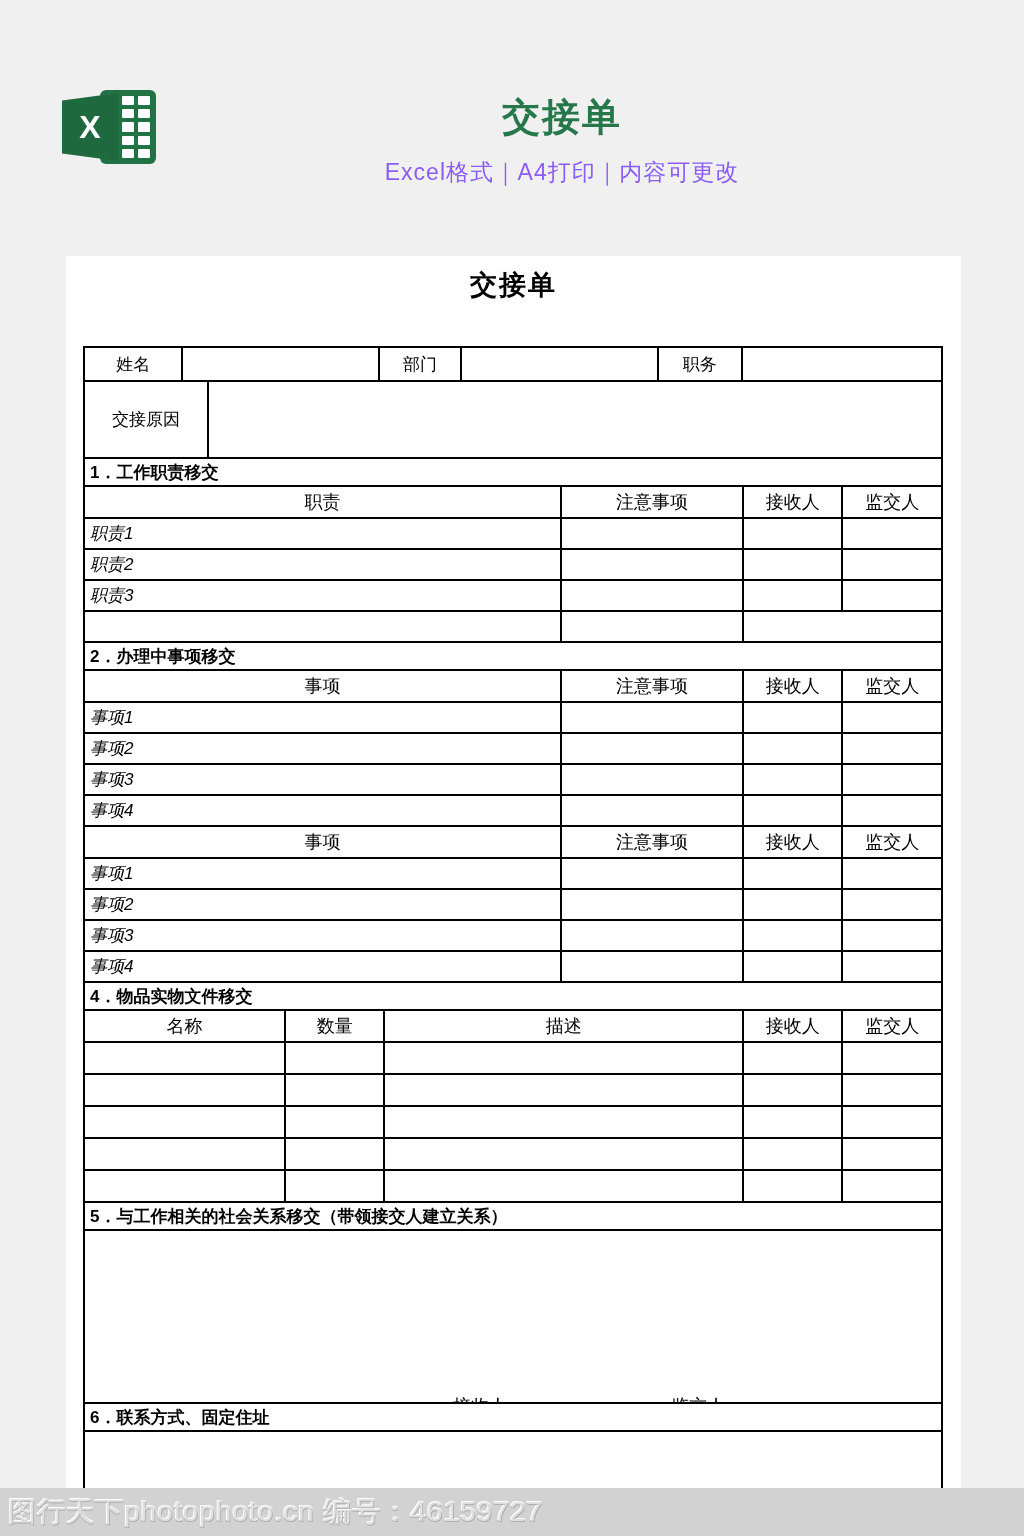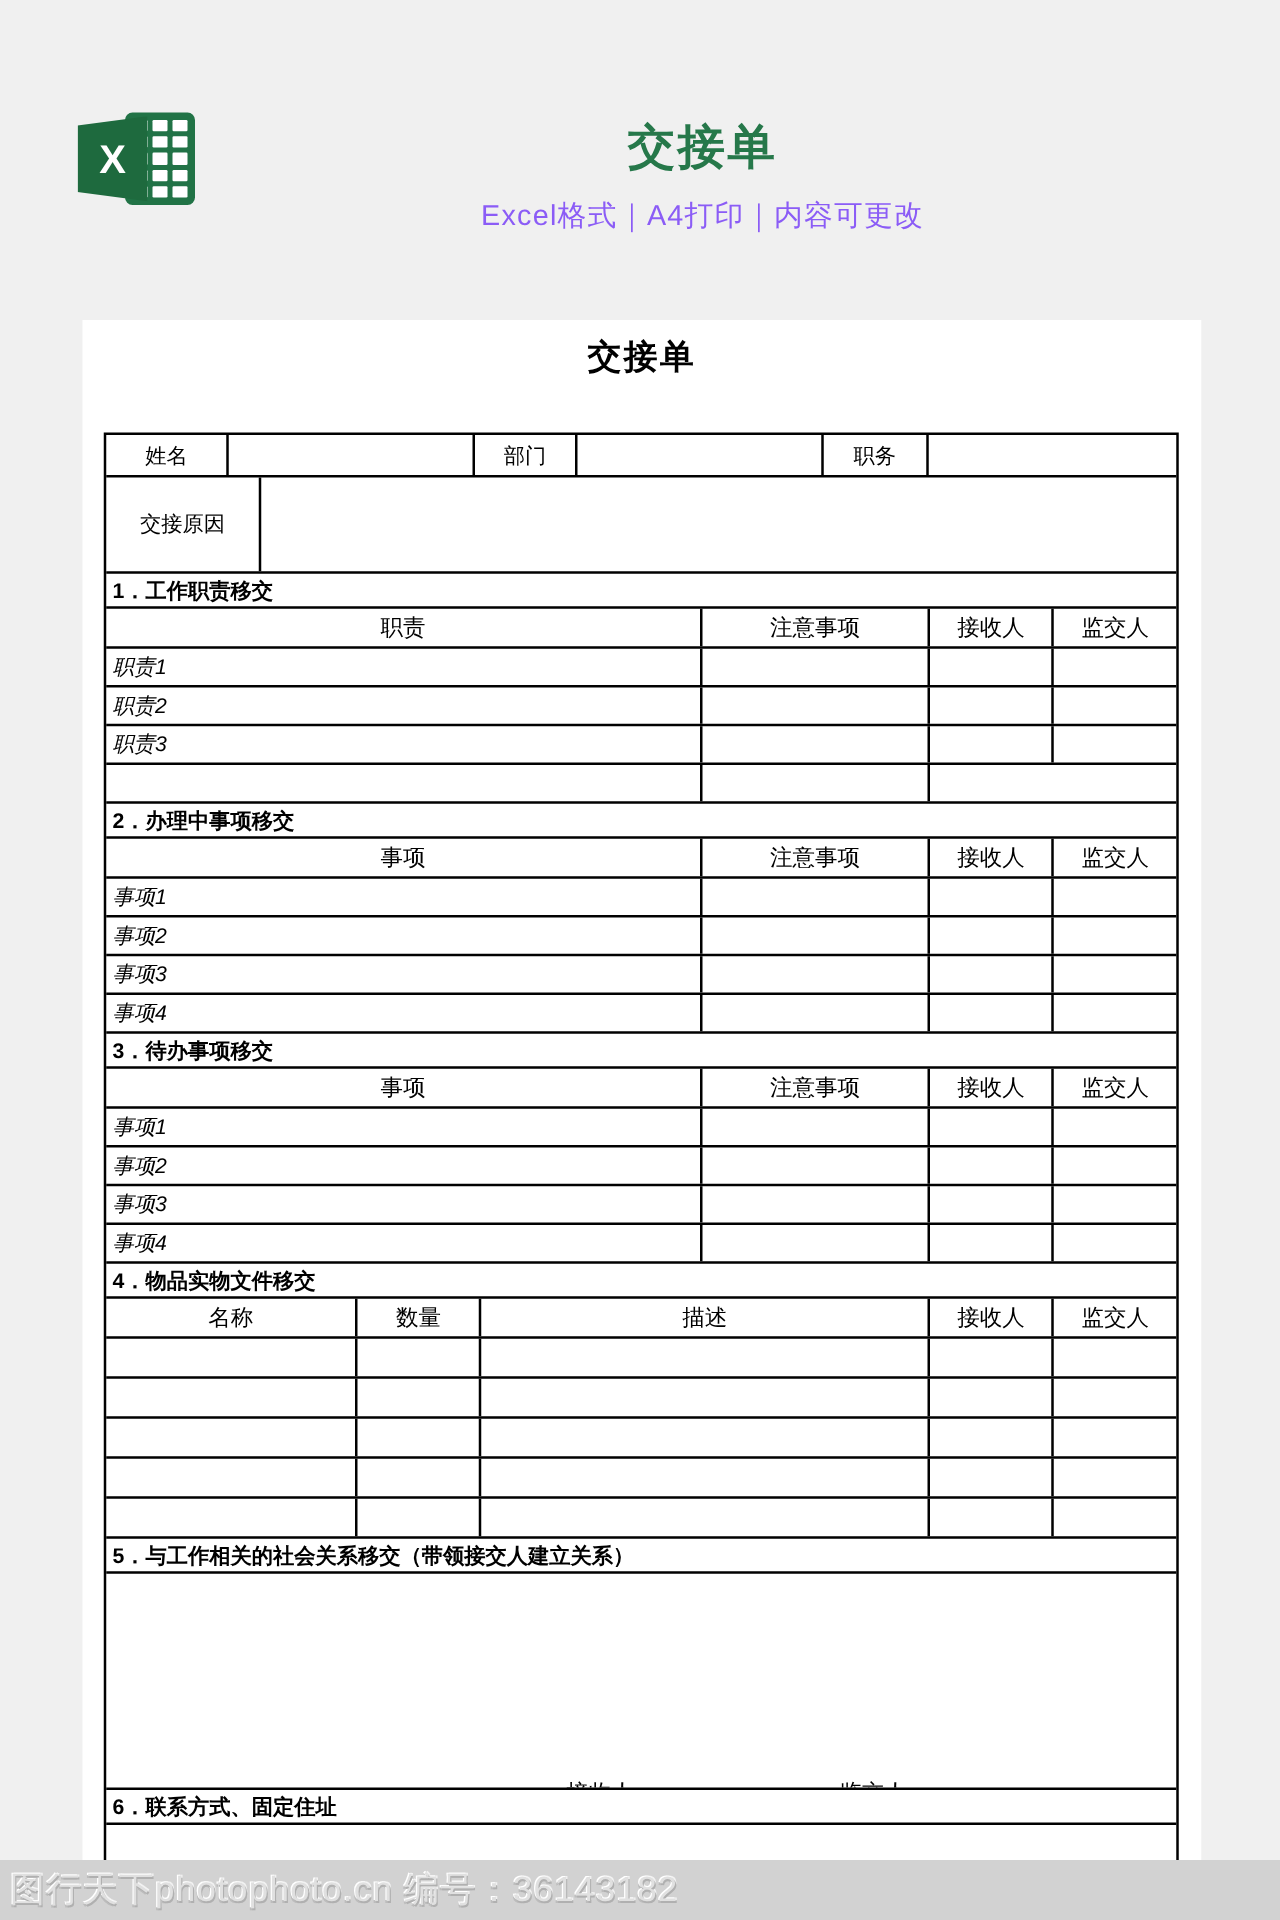--- a/index.html
+++ b/index.html
@@ -192,23 +192,20 @@
       <div class="cell"></div>
       <div class="cell"></div>
     </div>
     <div class="row r-data4">
       <div class="cell lab">事项4</div>
       <div class="cell"></div>
       <div class="cell"></div>
       <div class="cell"></div>
     </div>
 
-    <div class="row r-title">
-      <div class="cell">3．待办事项移交</div>
-    </div>
     <div class="row r-head4">
       <div class="cell">事项</div>
       <div class="cell">注意事项</div>
       <div class="cell">接收人</div>
       <div class="cell">监交人</div>
     </div>
     <div class="row r-data4">
       <div class="cell lab">事项1</div>
       <div class="cell"></div>
       <div class="cell"></div>
@@ -300,14 +297,14 @@
           <span class="c1">接交人：</span>
           <span class="c2">日</span>
         </div>
       </div>
     </div>
 
   </div>
 </div>
 
 <div class="footer-bar">
-  <span>图行天下photophoto.cn 编号：36143182</span>
+  <span>图行天下photophoto.cn 编号：46159727</span>
 </div>
 
 </body></html>

